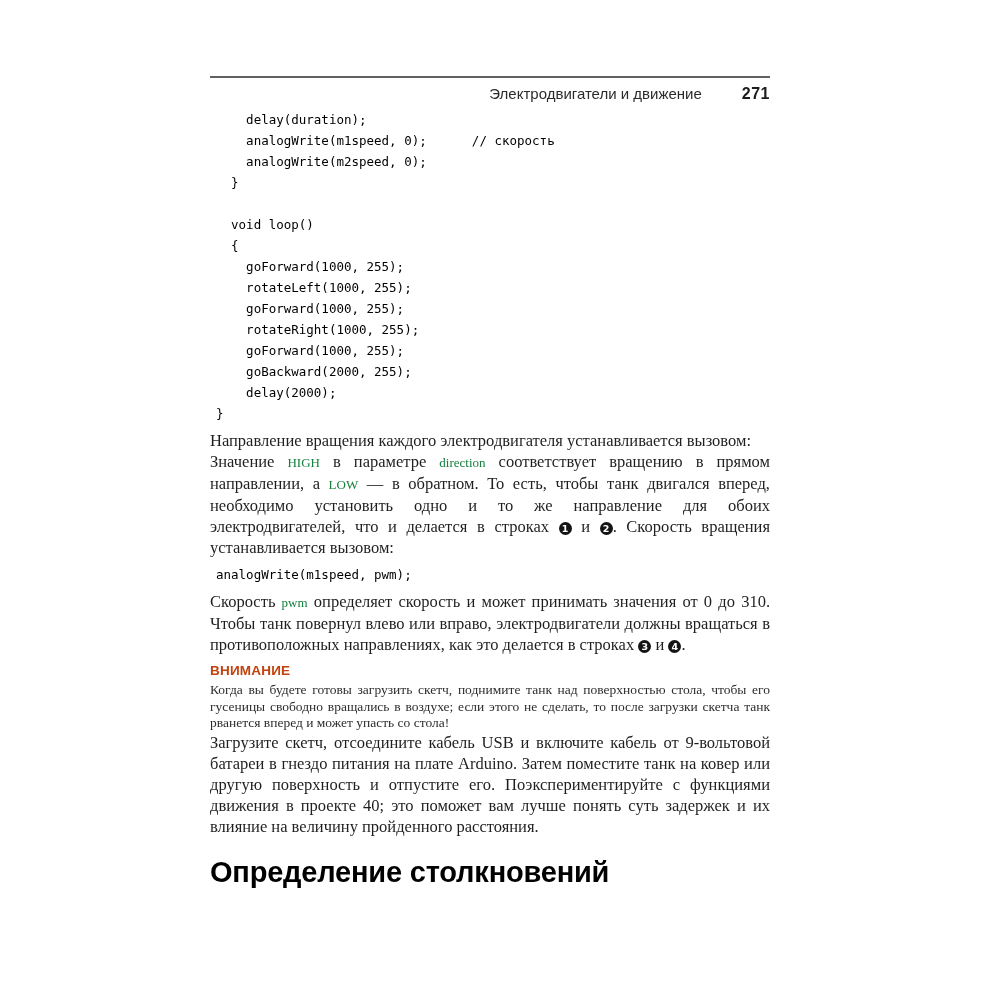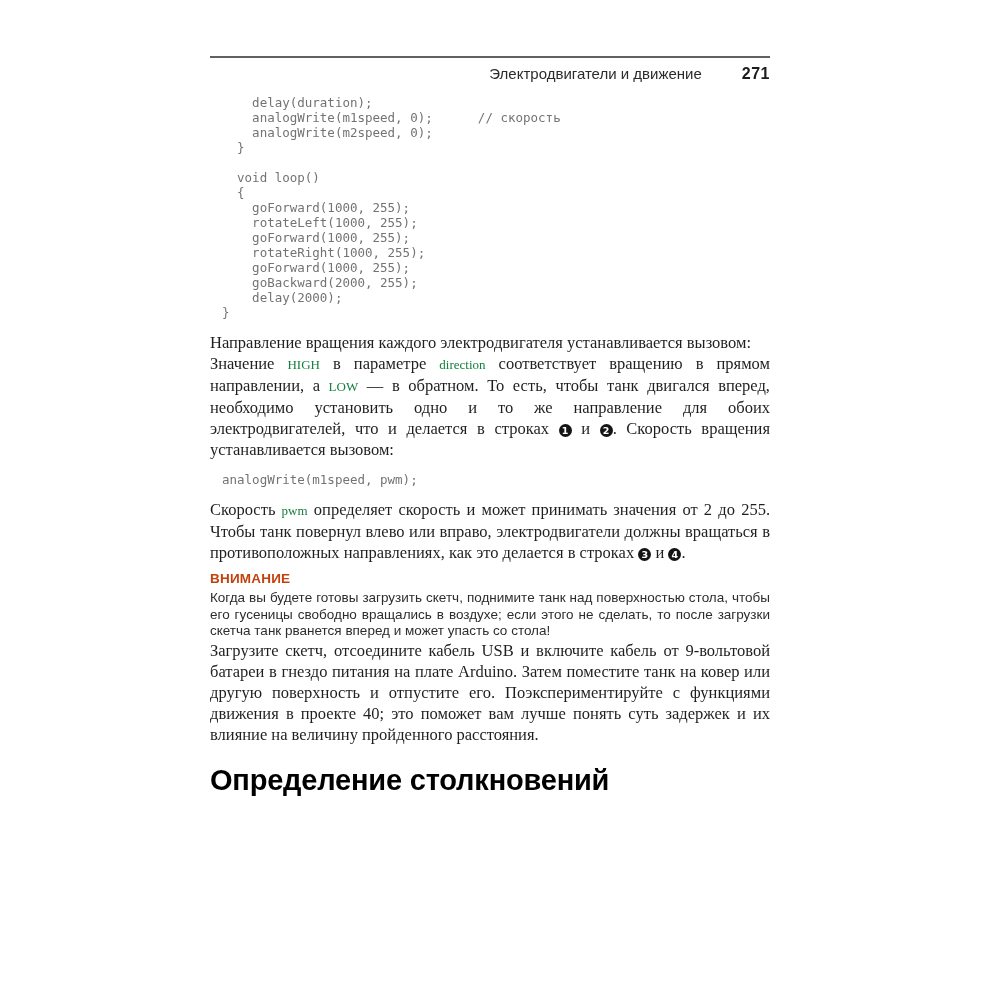--- a/index.html
+++ b/index.html
@@ -16,35 +16,36 @@
   }
   
   .pagehead{
     border-top:2px solid #616161;
     padding-top:7px;
     text-align:right;
     font-family:"Liberation Sans",sans-serif;
     font-size:15px;
     line-height:18px;
     color:#2b2b2b;
+    margin-top:20px;
   }
   .ph-num{
     font-weight:bold;
     font-size:16px;
     color:#1c1c1c;
     margin-left:40px;
     letter-spacing:0.5px;
   }
   
   pre.code{
     font-family:"DejaVu Sans Mono",monospace;
     font-size:12.5px;
-    line-height:15px;
-    color:#737373;
-    margin:12px;
+    line-height:21px;
+    color:#000000;
+    margin:6px;
     white-space:pre;
   }
   .codeblock{margin-top:15px;}
   .codeline1{margin-top:16px;}
   .codeline2{margin-top:10px;}
   
   p.body{
     font-family:"Liberation Serif",serif;
     font-size:16.5px;
     line-height:21px;
@@ -83,20 +84,21 @@
     line-height:17px;
     color:#c2410c;
     letter-spacing:0.2px;
   }
   .wbody{
     margin-top:3px;
     font-size:13.5px;
     line-height:16.5px;
     color:#2d2d2d;
     text-align:justify;
+    font-family:Liberation Serif, serif;
   }
   
   h1.section{
     margin:17px 0 0 0;
     font-family:"Liberation Sans",sans-serif;
     font-weight:600;
     font-size:29px;
     line-height:36px;
     color:#000000;
     letter-spacing:-0.2px;
@@ -128,21 +130,21 @@
     delay(2000);
 }</pre>
 
     <p class="body p1">Направление вращения каждого электродвигателя устанавливается вызовом:</p>
 
 
     <p class="body p2"><span>Значение </span><span class="mono">HIGH</span><span> в параметре </span><span class="mono">direction</span><span> соответствует вращению в прямом направлении, а </span><span class="mono">LOW</span><span> — в обратном. То есть, чтобы танк двигался вперед, необходимо установить одно и то же направление для обоих электродвигателей, что и делается в строках </span><span class="numcirc">1</span><span> и </span><span class="numcirc">2</span><span>. Скорость вращения устанавливается вызовом:</span></p>
 
     <pre class="code codeline2">analogWrite(m1speed, pwm);</pre>
 
-    <p class="body p3"><span>Скорость </span><span class="mono">pwm</span><span> определяет скорость и может принимать значения от 2 до 255. Чтобы танк повернул влево или вправо, электродвигатели должны вращаться в противоположных направлениях, как это делается в строках </span><span class="numcirc">3</span><span> и </span><span class="numcirc">4</span><span>.</span></p>
+    <p class="body p3"><span>Скорость </span><span class="mono">pwm</span><span> определяет скорость и может принимать значения от 0 до 310. Чтобы танк повернул влево или вправо, электродвигатели должны вращаться в противоположных направлениях, как это делается в строках </span><span class="numcirc">3</span><span> и </span><span class="numcirc">4</span><span>.</span></p>
 
     <div class="warning">
       <div class="wlabel">ВНИМАНИЕ</div>
       <div class="wbody">Когда вы будете готовы загрузить скетч, поднимите танк над поверхностью стола, чтобы его гусеницы свободно вращались в воздухе; если этого не сделать, то после загрузки скетча танк рванется вперед и может упасть со стола!</div>
     </div>
 
     <p class="body p4">Загрузите скетч, отсоедините кабель USB и включите кабель от 9-вольтовой батареи в гнездо питания на плате Arduino. Затем поместите танк на ковер или другую поверхность и отпустите его. Поэкспериментируйте с функциями движения в проекте 40; это поможет вам лучше понять суть задержек и их влияние на величину пройденного расстояния.</p>
 
     <h1 class="section">Определение столкновений</h1>
 

